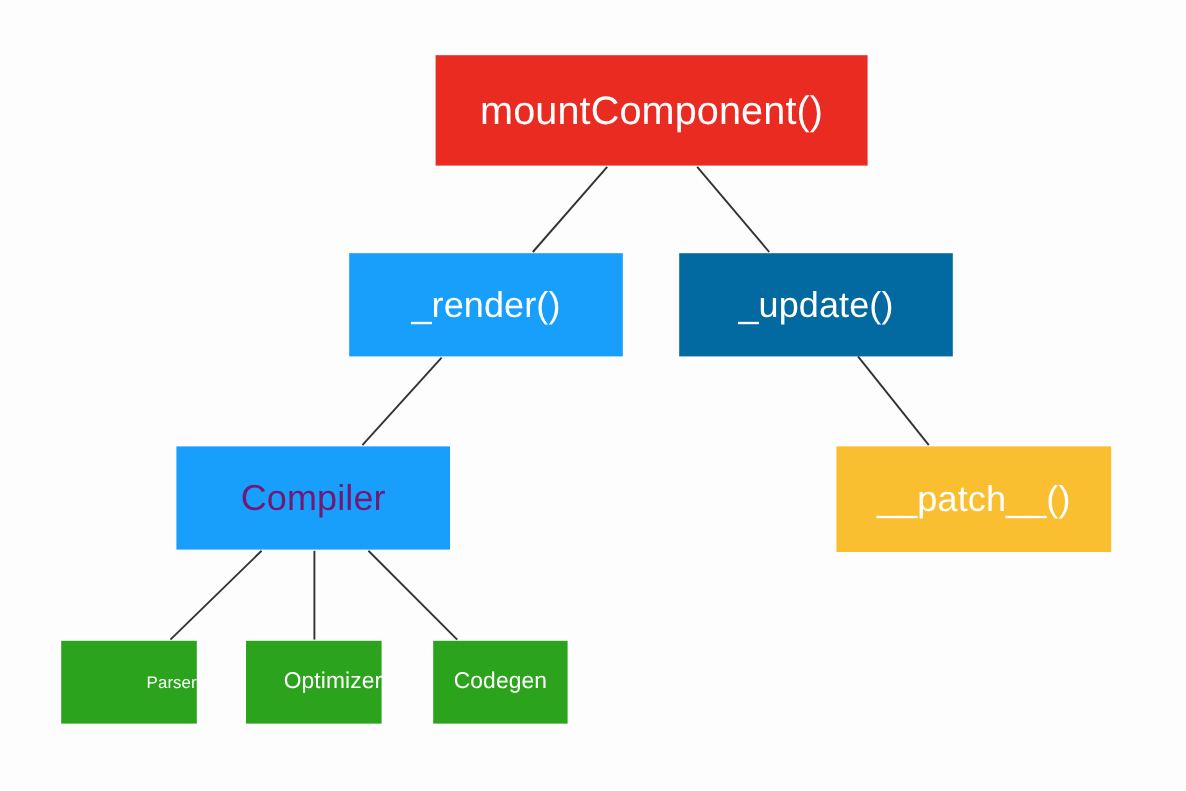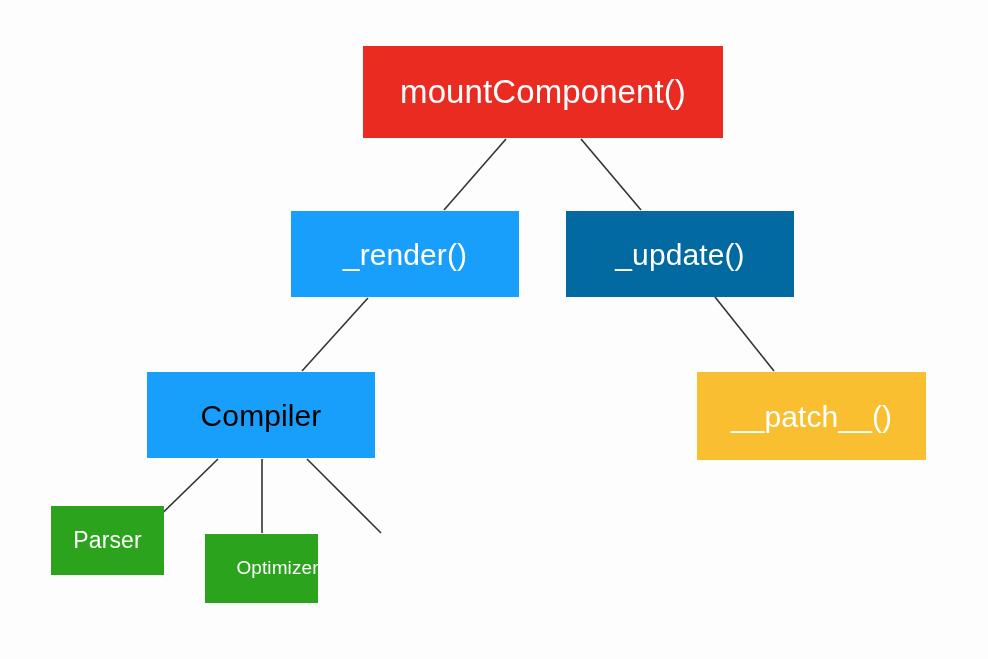--- a/index.html
+++ b/index.html
@@ -121,30 +121,33 @@
   </div>
 
   <div class="node" id="node-render" style="left: 291px; top: 211px; width: 228px; height: 86px; background: rgb(24, 159, 251); font-size: 30px; color: rgb(255, 255, 255);">
     <span class="node-label">_render()</span>
   </div>
 
   <div class="node" id="node-update" style="left: 566px; top: 211px; width: 228px; height: 86px; background: #0369a1; font-size: 30px; color: rgb(255, 255, 255);">
     <span class="node-label">_update()</span>
   </div>
 
-  <div class="node" id="node-compiler" style="left: 147px; top: 372px; width: 228px; height: 86px; background: rgb(24, 159, 251); font-size: 30px; color: #000000;">
+  <div class="node" id="node-compiler" style="left: 147px; top: 372px; width: 228px; height: 86px; background: rgb(24, 159, 251); font-size: 30px; color: #701a75;">
     <span class="node-label">Compiler</span>
   </div>
 
   <div class="node" id="node-patch" style="left: 697px; top: 372px; width: 229px; height: 88px; background: rgb(249, 191, 49); font-size: 30px; color: rgb(255, 255, 255);">
     <span class="node-label">__patch__()</span>
   </div>
 
-  <div class="node leaf" id="node-parser" style="left: 51px; top: 506px; width: 113px; height: 69px; background: rgb(43, 163, 28); font-size: 23px; color: rgb(255, 255, 255);">
+  <div class="node leaf" id="node-parser" style="left: 51px; top: 534px; width: 113px; height: 69px; background: rgb(43, 163, 28); font-size: 14px; color: rgb(255, 255, 255); justify-content: flex-end;">
     <span class="node-label">Parser</span>
   </div>
 
   <div class="node leaf" id="node-optimizer" style="left: 205px; top: 534px; width: 113px; height: 69px; background: rgb(43, 163, 28); font-size: 19px; color: rgb(255, 255, 255);">
     <span class="node-label">Optimizer</span>
   </div>
 
+  <div class="node leaf" id="node-codegen" style="left: 361px; top: 534px; width: 112px; height: 69px; background: rgb(43, 163, 28); font-size: 19px; color: rgb(255, 255, 255);">
+    <span class="node-label">Codegen</span>
+  </div>
 
 </div>
 
 </body></html>

